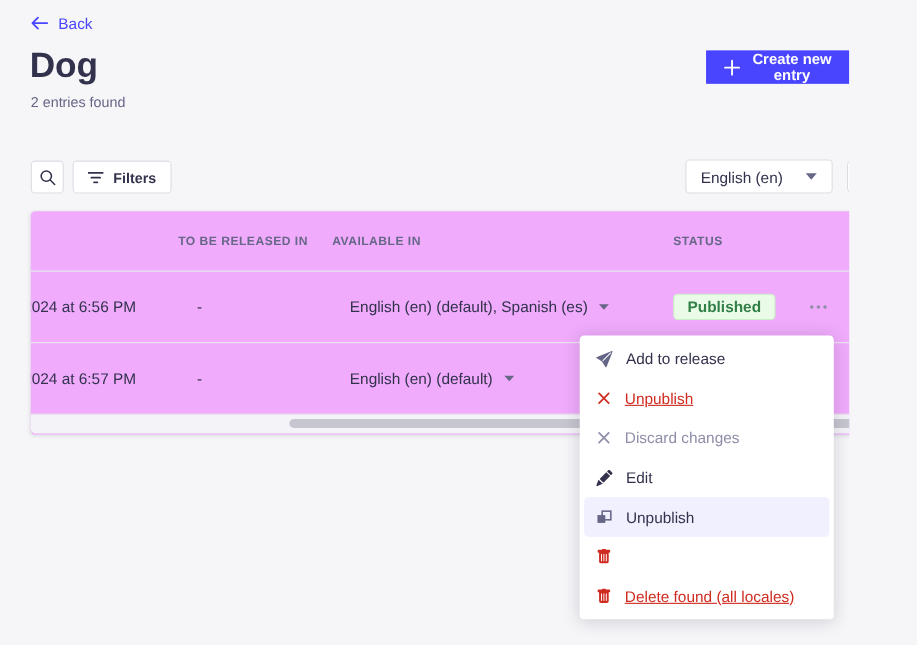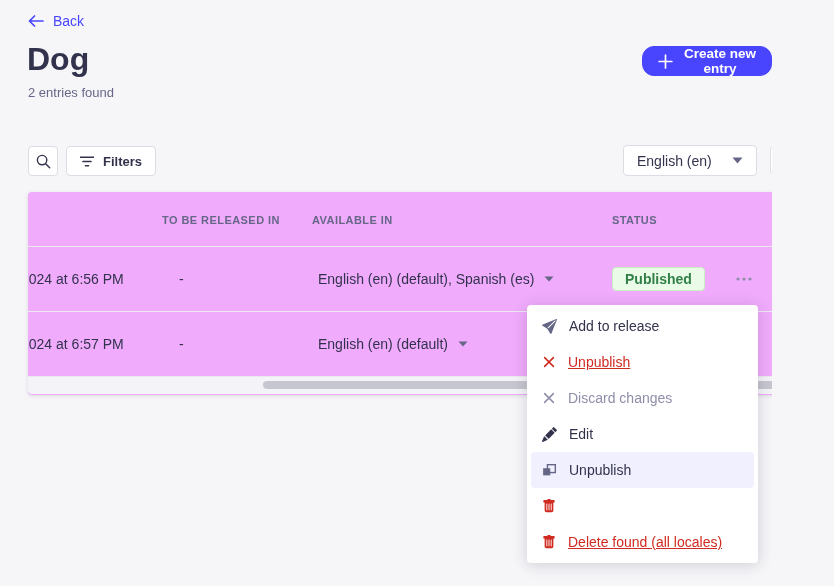--- a/index.html
+++ b/index.html
@@ -6,42 +6,42 @@
   html,body { width:834px; height:586px; }
   body { font-family:"Liberation Sans", sans-serif; background:#f6f6f9; color:#32324d; }
   #stage { position:relative; width:772px; height:586px; background:#f6f6f9; overflow:hidden; }
 
   
   .back-link { position:absolute; left:28px; top:13px; display:flex; align-items:center; gap:9px;
     color:#4945ff; font-size:14px; font-weight:500; cursor:pointer; }
   .page-title { position:absolute; left:27px; top:41px; font-size:32px; font-weight:700; color:#32324d; }
   .page-subtitle { position:absolute; left:28px; top:85px; font-size:13px; color:#666687; }
   .create-btn { position:absolute; left:642px; top:46px; height:30px; padding:0 14px;
-    background:#4945ff; border:1px solid #4945ff; border-radius:12px; color:#fff;
+    background:#4945ff; border:1px solid #4945ff; border-radius:0; color:#fff;
     display:flex; align-items:center; gap:9px; font-size:13.5px; font-weight:600; cursor:pointer; }
 
   
   .icon-btn { position:absolute; width:30px; height:30px; background:#fff; border:1px solid #dcdce4;
     border-radius:4px; display:flex; align-items:center; justify-content:center; cursor:pointer; }
   .search-btn { left:28px; top:146px; }
   .filters-btn { position:absolute; left:66px; top:146px; height:30px; padding:0 13px;
     background:#fff; border:1px solid #dcdce4; border-radius:4px; display:flex; align-items:center;
     gap:9px; font-size:13px; font-weight:600; color:#32324d; cursor:pointer;text-align:right; }
   .locale-select { position:absolute; left:623px; top:145px; width:134px; height:31px; padding:0 13px;
     background:#fff; border:1px solid #dcdce4; border-radius:4px; display:flex; align-items:center;
     justify-content:space-between; font-size:14px; color:#32324d; cursor:pointer; }
   .settings-btn { left:770px; top:146px; width:29px; height:29px; }
 
   
   .card { position:absolute; left:28px; top:192px; width:770px; height:203px; background:#f0abfc;
     border-radius:4px; box-shadow:0 1px 4px rgba(33,33,52,.12); }
   .thead { position:relative; height:55px; border-bottom:1px solid #eaeaef; }
   .th { position:absolute; top:0; height:55px; display:flex; align-items:center;
     font-size:11px; font-weight:700; letter-spacing:.04em; color:#666687; }
-  .th1 { left:134px; } .th2 { left:274px;margin-left:10px; } .th3 { left:584px; }
+  .th1 { left:134px; } .th2 { left:274px; } .th3 { left:584px; }
   .trow { position:relative; height:65px; border-bottom:1px solid #eaeaef; font-size:14px; color:#32324d; }
   .cell { position:absolute; top:50%; transform:translateY(-50%); white-space:nowrap; }
   .cell-updated { left:0; width:152px; overflow:hidden; }
   .cell-updated span { display:inline-block; margin-left:-7px; white-space:nowrap; }
   .cell-dash { left:151px; }
   .cell-avail { left:290px; display:flex; align-items:center; gap:10px; }
   .status-badge { position:absolute; left:584px; top:50%; transform:translateY(-50%);
     background:#eafbe7; border:1px solid #c6f0c2; color:#328048; font-size:14px; font-weight:600;
     padding:3px 12px; border-radius:4px; }
   .more-btn { position:absolute; left:702px; top:50%; transform:translateY(-50%); width:28px; height:28px;

